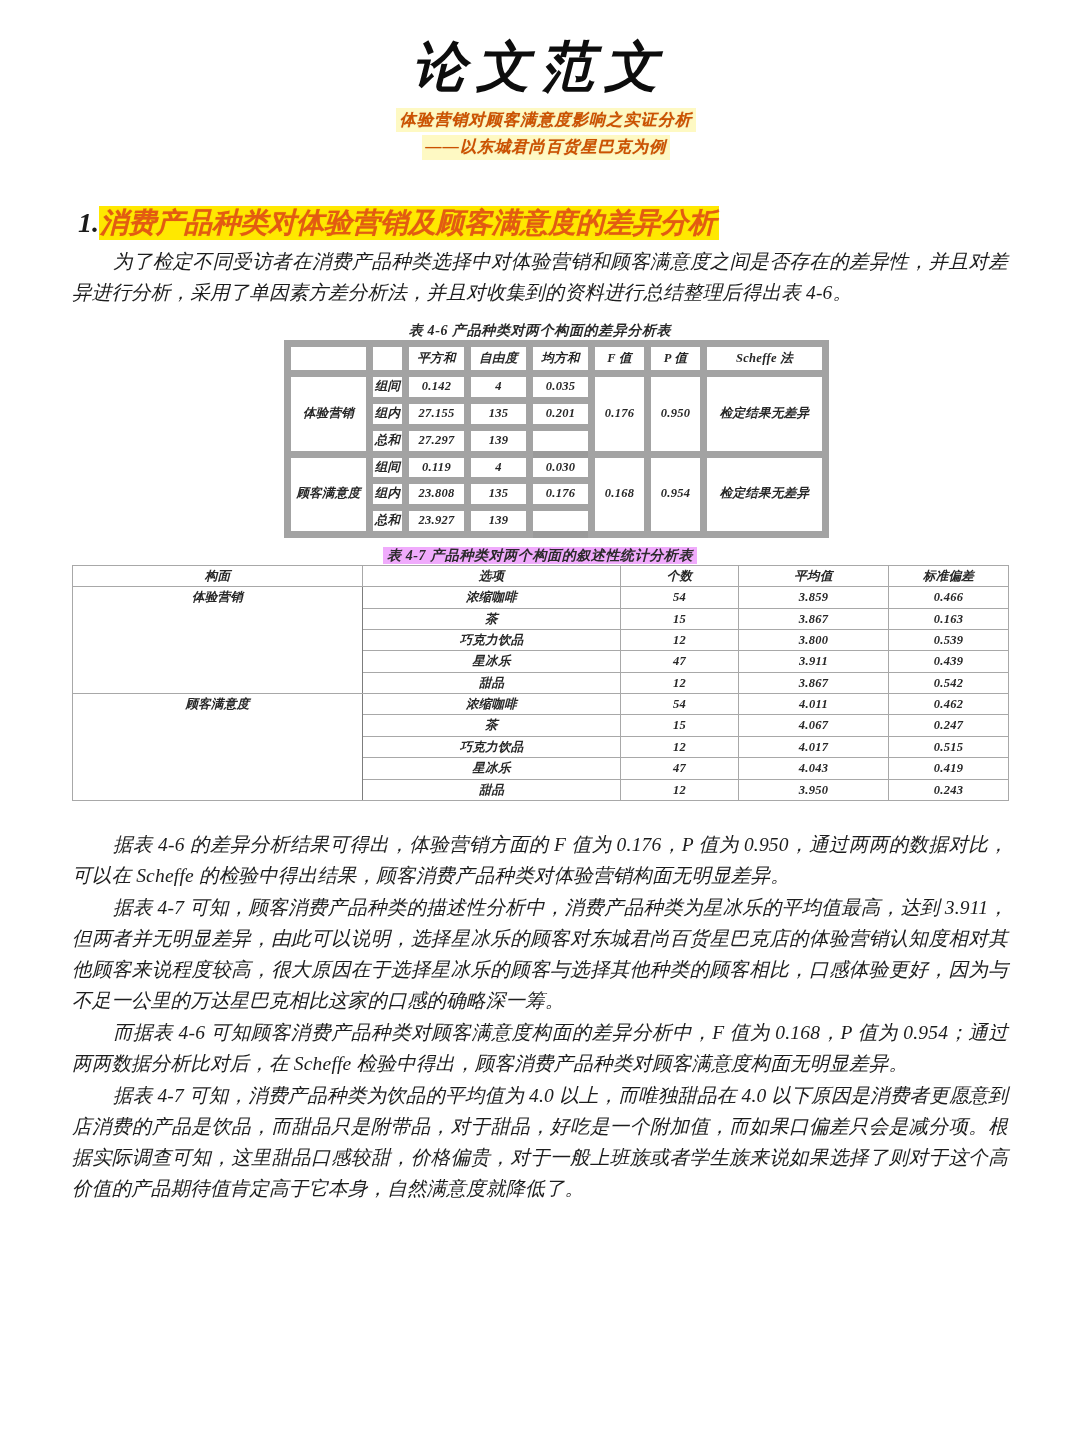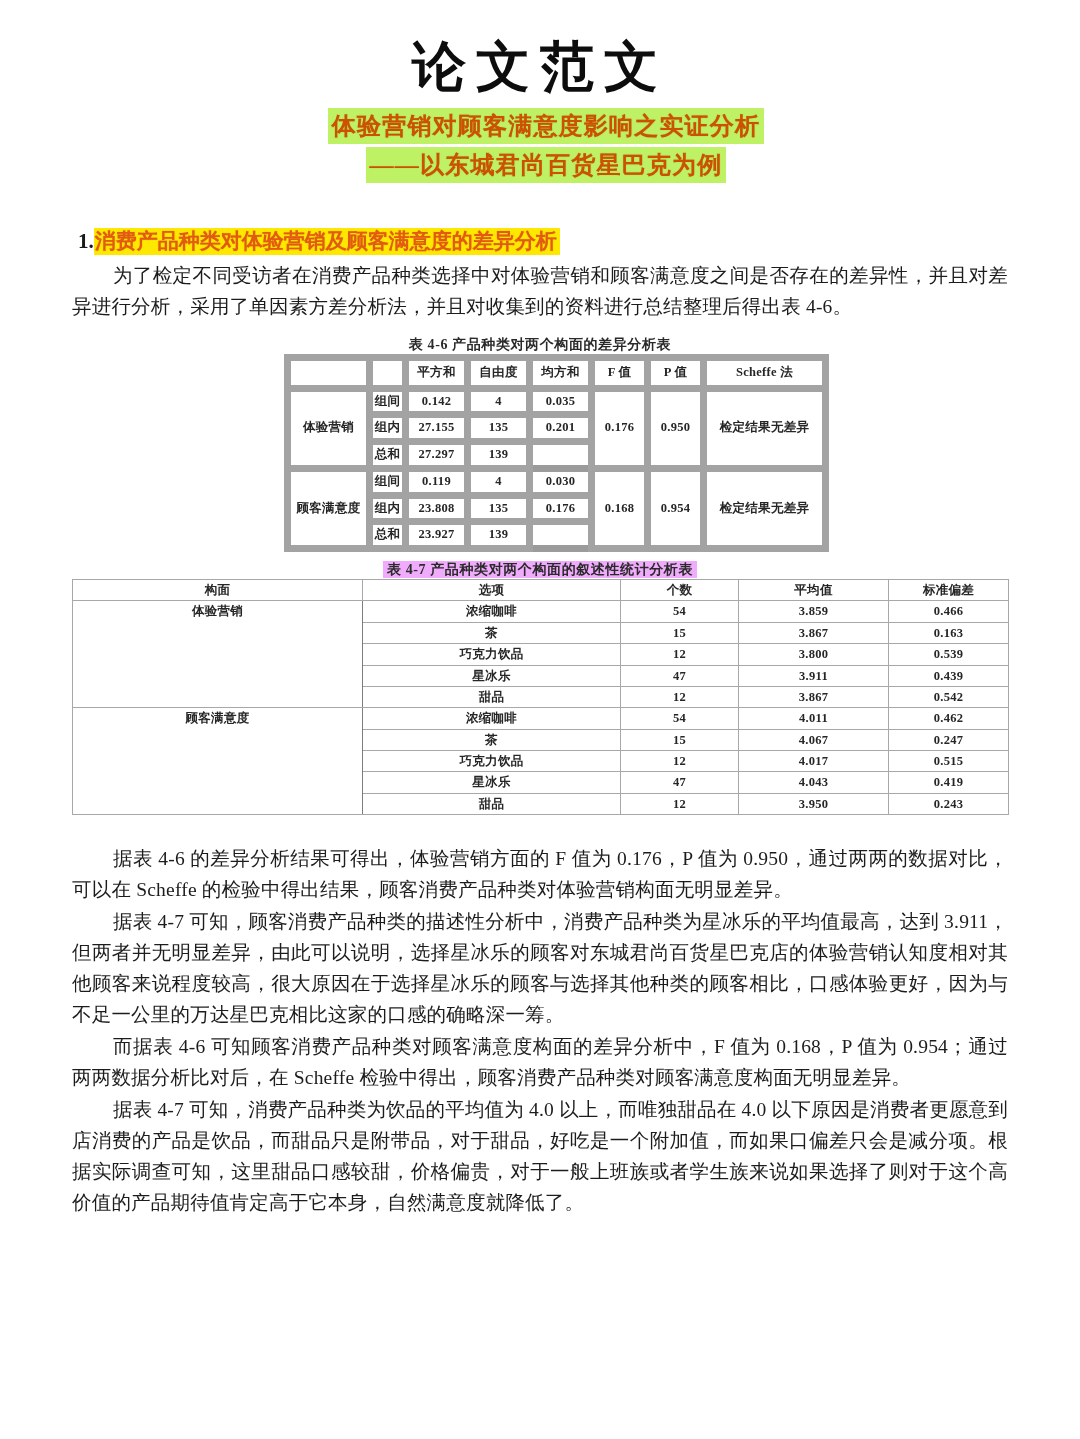--- a/index.html
+++ b/index.html
@@ -15,20 +15,21 @@
     color: #1a1a1a;
     overflow: hidden;
     position: relative;
   }
   .page {
     width: 1080px;
     height: 1439px;
     position: relative;
     background: #fff;
     box-sizing: border-box;
+    font-style: italic;
   }
 
   
   .title-block {
     text-align: center;
     padding-top: 34px;
   }
   .doc-title {
     font-size: 54px;
     font-weight: 700;
@@ -36,45 +37,45 @@
     color: #0d0d0d;
     line-height: 1.25;
     font-family: "Liberation Serif", "DejaVu Serif", serif;
   }
   .subtitle-wrap {
     margin-top: 6px;
     line-height: 1.42;
   }
   .subtitle-line {
     display: inline-block;
-    background: #bef264;
+    background: #fef9c3;
     color: #cc5200;
     font-weight: 700;
-    font-size: 24px;
+    font-size: 16px;
     letter-spacing: 1.2px;
     padding: 1px 4px;
     font-family: "Liberation Serif", "DejaVu Serif", serif;
     text-shadow: 0 0 1px rgba(150,60,0,.45);
     margin-left: 12px;
   }
   .subtitle-line.second {
     margin-top: 3px;
   }
   .major-line {
     margin-top: 14px;
     font-size: 48px;
     font-weight: 700;
     letter-spacing: 8px;
     color: #0d0d0d;
   }
 
   
   .section-head {
     margin: 46px 0 0 78px;
-    font-size: 21px;
+    font-size: 28px;
     font-weight: 700;
     line-height: 1.2;
     white-space: nowrap;
   }
   .section-num {
     color: #1a1a1a;
     font-weight: 700;
   }
   .section-text {
     background: #ffe800;

